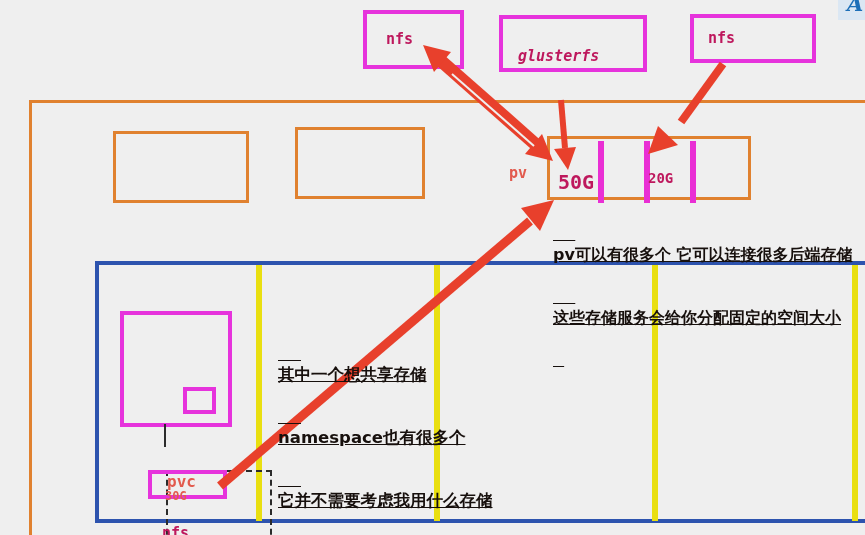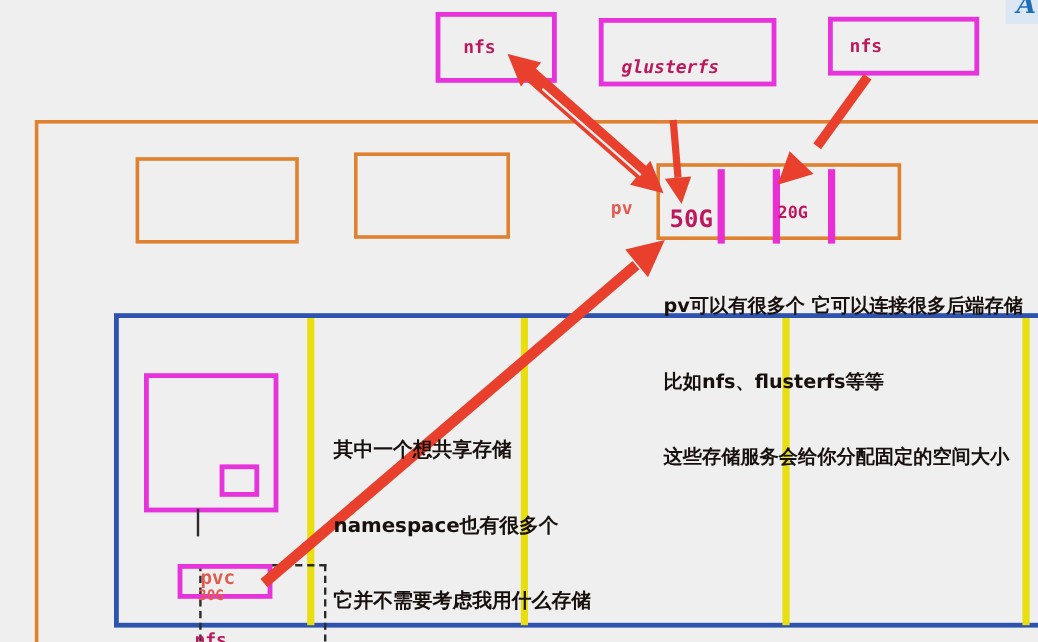--- a/index.html
+++ b/index.html
@@ -19,20 +19,21 @@
   .mbar{position:absolute;width:6px;background:#e92fd4;}
   .redlabel{
     position:absolute;color:#be185d;
     font-family:"DejaVu Sans Mono",monospace;
     font-size:15px;font-weight:bold;white-space:pre;
   }
   .note{
     position:absolute;color:#17100d;font-weight:bold;
     font-size:16px;line-height:21px;white-space:pre;
     font-family:"DejaVu Sans",sans-serif;
+    text-decoration:underline;
   }
   .note div{height:21px;}
   svg.overlay{position:absolute;left:0;top:0;pointer-events:none;}
   #font-tool{
     position:absolute;right:0;top:0;width:27px;height:20px;
     background:#dbe7f3;overflow:hidden;
   }
   #font-tool span{
     position:absolute;left:9px;top:-9px;color:#1d6fb8;
     font-family:"DejaVu Serif",serif;font-style:italic;font-weight:bold;
@@ -104,21 +105,20 @@
     </g>
 
     <g>
       <line x1="220" y1="486" x2="530" y2="221" stroke="#e8402c" stroke-width="9"></line>
       <polygon points="554,200 540,231 521,208" fill="#e8402c"></polygon>
     </g>
   </svg>
 
   <div class="note" style="left:553px;top:202px;">
     <div>pv可以有很多个 它可以连接很多后端存储</div>
-    <div>比如nfs、flusterfs等等</div>
     <div>这些存储服务会给你分配固定的空间大小</div>
   </div>
 
   <div class="note" style="left:278px;top:322px;font-size:16.5px;">
     <div>其中一个想共享存储</div>
     <div>namespace也有很多个</div>
     <div>它并不需要考虑我用什么存储</div>
     
     
     

